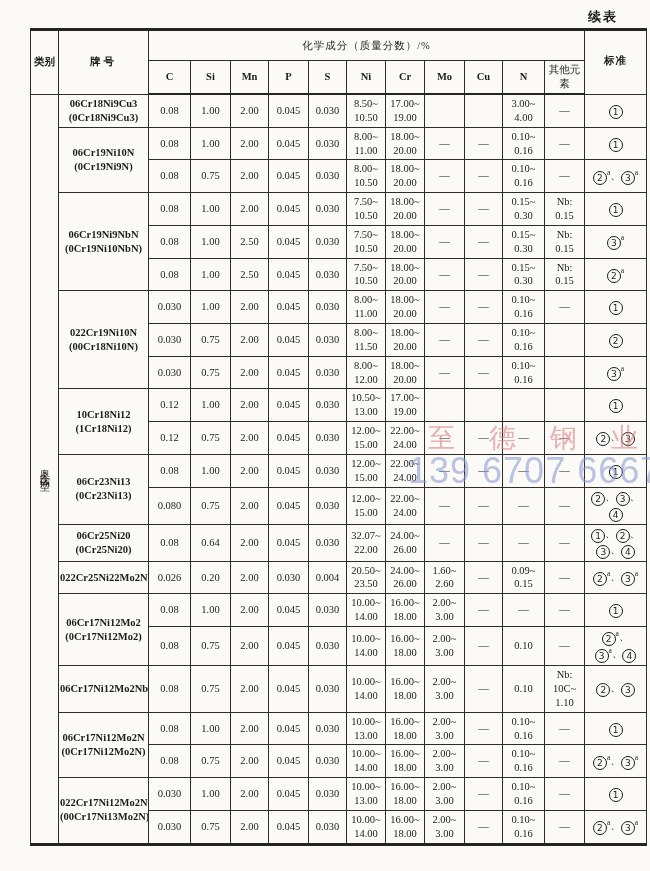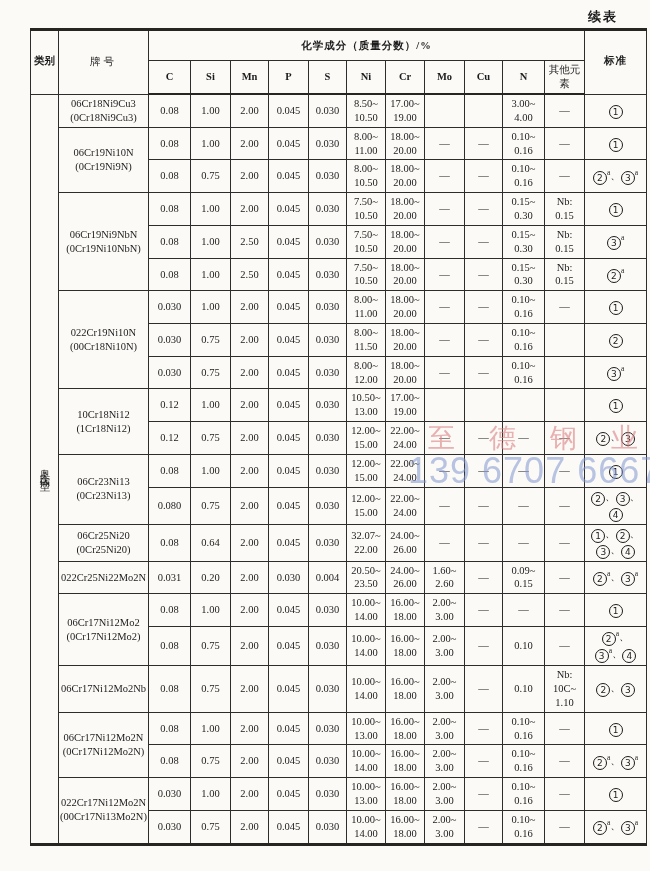--- a/index.html
+++ b/index.html
@@ -34,34 +34,34 @@
     padding: 2px 1px;
     text-align: center;
     vertical-align: middle;
     font-size: 10.5px;
     line-height: 1.32;
     white-space: pre-line;
     overflow: hidden;
   }
   table.comp { border-top: 3px solid #262522; border-bottom: 3px solid #262522; }
   table.comp thead tr.subhead th { border-bottom: 2.5px solid #262522; }
-  th.banner { font-size: 12px; font-weight: bold; letter-spacing: 1px; height: 25px; }
-  th.cat-h { font-size: 12px; font-weight: bold; word-break: break-all; line-height: 1.45; font-family: Liberation Mono, monospace; }
-  th.grade-h { font-size: 12px; font-weight: normal; letter-spacing: 3px; }
+  th.banner { font-size: 12px; font-weight: normal; letter-spacing: 1px; height: 25px; }
+  th.cat-h { font-size: 12px; font-weight: bold; word-break: break-all; line-height: 1.45; }
+  th.grade-h { font-size: 12px; font-weight: bold; letter-spacing: 3px; }
   th.std-h { font-size: 12px; font-weight: bold; letter-spacing: 1px; font-family: Liberation Mono, monospace; }
   th.elem { font-size: 11px; font-weight: bold; height: 28px; }
   th.other-h { font-size: 10.5px; font-weight: normal; word-break: break-all; line-height: 1.25; }
   td.cat-cell {
     font-size: 12px;
     letter-spacing: 4px;
     writing-mode: vertical-rl;
     text-orientation: upright;
     padding: 0;
   }
-  td.grade-cell { font-size: 10.8px; line-height: 1.45; letter-spacing: 0; }
+  td.grade-cell { font-size: 10.8px; line-height: 1.45; letter-spacing: 0; font-weight: bold; }
   td.merge-down { border-bottom-style: hidden; }
   td.merge-up { border-top-style: hidden; }
   td.val { font-size: 10.5px; }
   td.std { font-size: 10.5px; }
   .circ {
     display: inline-block;
     width: 12px; height: 12px;
     line-height: 12px;
     border: 1px solid #1c1c1c;
     border-radius: 50%;
@@ -376,21 +376,21 @@
           <td class="val">24.00~
 26.00</td>
           <td class="val">—</td>
           <td class="val">—</td>
           <td class="val">—</td>
           <td class="val">—</td>
           <td class="std"><span class="circ">1</span>、<span class="circ">2</span>、<br><span class="circ">3</span>、<span class="circ">4</span></td>
         </tr>
         <tr>
           <td class="grade-cell" rowspan="1"><div>022Cr25Ni22Mo2N</div></td>
-          <td class="val">0.031</td>
+          <td class="val">0.026</td>
           <td class="val">0.20</td>
           <td class="val">2.00</td>
           <td class="val">0.030</td>
           <td class="val">0.004</td>
           <td class="val">20.50~
 23.50</td>
           <td class="val">24.00~
 26.00</td>
           <td class="val">1.60~
 2.60</td>

